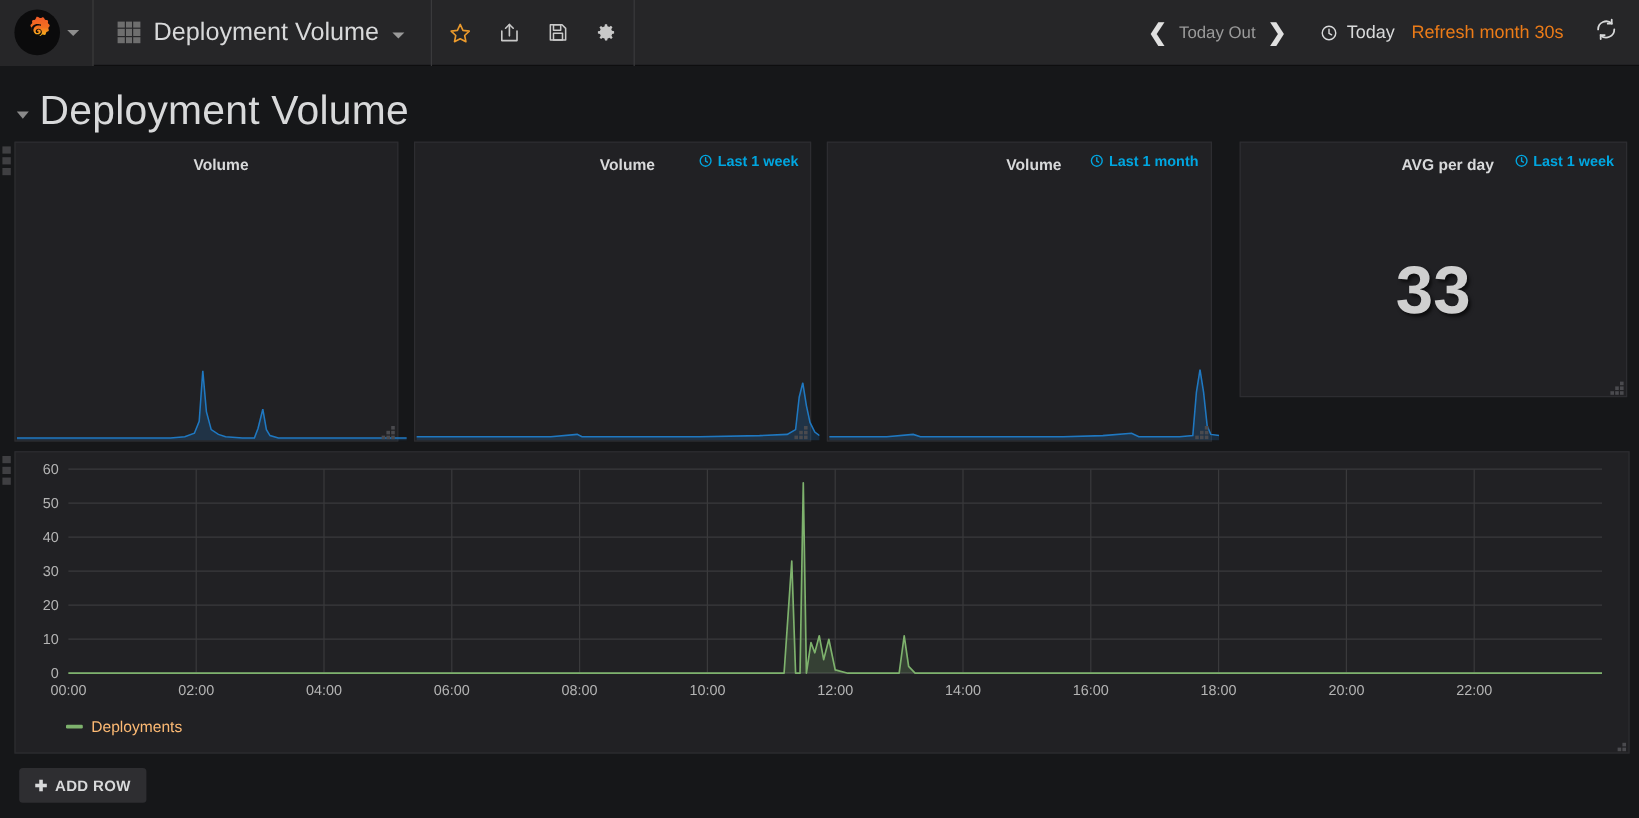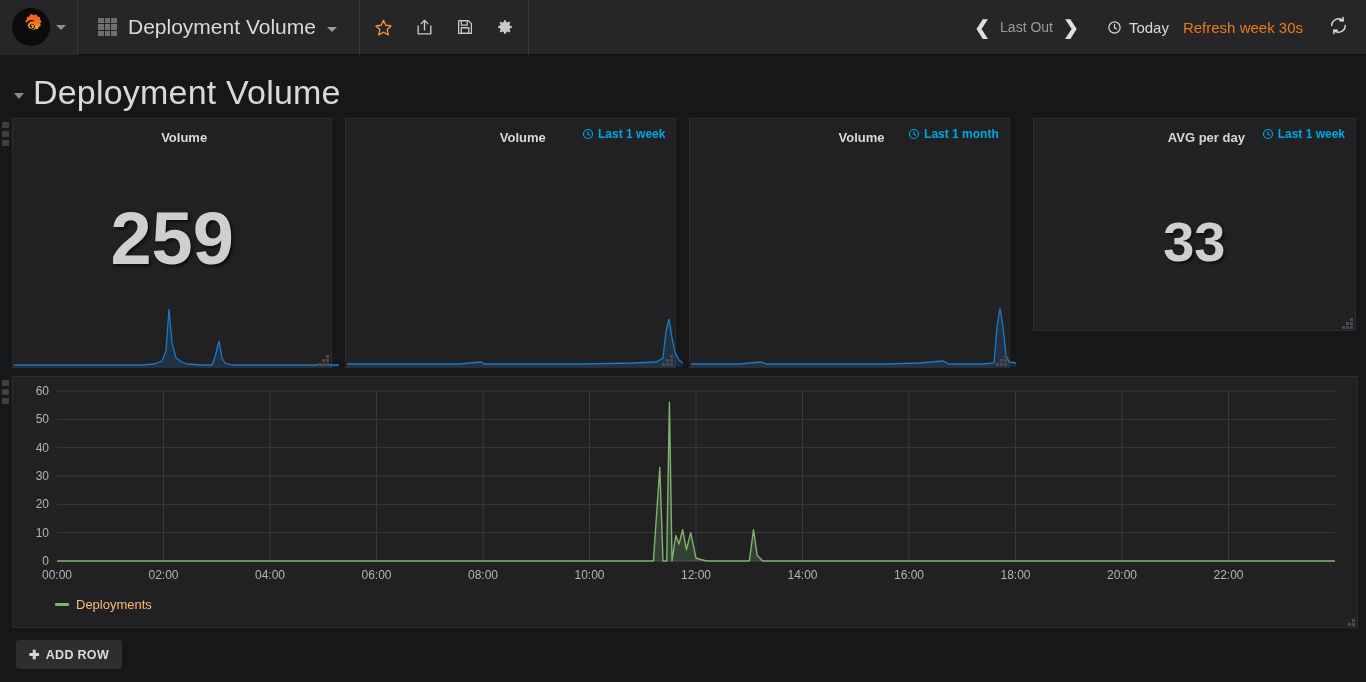--- a/index.html
+++ b/index.html
@@ -222,33 +222,33 @@
       <svg width="18" height="18" viewBox="0 0 24 24" fill="#c9c9c9">
         <path d="M12 8.2a3.8 3.8 0 100 7.6 3.8 3.8 0 000-7.6zm0 5.8a2 2 0 110-4 2 2 0 010 4z"></path>
         <path d="M21 13.2v-2.4l-2.4-.5a6.9 6.9 0 00-.8-1.9l1.4-2-1.7-1.7-2 1.4a6.9 6.9 0 00-1.9-.8L13.2 3h-2.4l-.5 2.4a6.9 6.9 0 00-1.9.8l-2-1.4L4.7 6.5l1.4 2a6.9 6.9 0 00-.8 1.9L3 10.8v2.4l2.4.5c.2.7.4 1.3.8 1.9l-1.4 2 1.7 1.7 2-1.4c.6.4 1.2.6 1.9.8l.5 2.4h2.4l.5-2.4c.7-.2 1.3-.4 1.9-.8l2 1.4 1.7-1.7-1.4-2c.4-.6.6-1.2.8-1.9l2.2-.5z"></path>
       </svg>
     </span>
   </div>
 
   <div class="nav-right">
     <div class="zoomgrp">
       <span class="chev">❮</span>
-      <span class="zoom-label">Last Out</span>
+      <span class="zoom-label">Today Out</span>
       <span class="chev">❯</span>
     </div>
     <div class="timegrp">
       <span class="clock-ic">
         <svg width="15" height="15" viewBox="0 0 24 24" fill="none" stroke="#d8d9da" stroke-width="1.9">
           <circle cx="12" cy="12" r="9"></circle>
             <path d="M12 7v5.5l3.5 2" stroke-linecap="round"></path>
         </svg>
       </span>
       <span class="time-label">Today</span>
     </div>
-    <span class="refresh-label">Refresh week 30s</span>
+    <span class="refresh-label">Refresh month 30s</span>
     <span class="ti">
       <svg width="19" height="19" viewBox="0 0 24 24" fill="none" stroke="#d8d9da" stroke-width="1.9" stroke-linecap="round">
         <path d="M20.5 12a8.5 8.5 0 01-14.3 6.2"></path>
         <path d="M3.5 12a8.5 8.5 0 0114.3-6.2"></path>
         <path d="M17.8 1.8v4.2h-4.2"></path>
         <path d="M6.2 22.2V18H10.4"></path>
       </svg>
     </span>
   </div>
 </div>
@@ -264,21 +264,20 @@
     <div class="row-grip">
         <i></i>
         <i></i>
         <i></i>
       </div>
 
     <div class="panel" style="width:327px;height:250px;">
       <div class="panel-header">
         <span class="panel-title">Volume</span>
       </div>
-      <div class="bigvalue" style="top:64px;height:110px;font-size:74px;">259</div>
       <div class="sparkwrap" style="height:62px;">
         <svg width="325" height="62" viewBox="0 0 325 62" preserveAspectRatio="none">
           <path d="M0,60 L128,60 L140,59 L148,56 L152,46 L155,4 L158,38 L162,53 L168,57 L174,59 L188,60 L198,60 L201,52 L205,36 L208,53 L211,58 L218,60 L325,60 L325,62 L0,62 Z" fill="#1f78c1" fill-opacity="0.22"></path>
           <path d="M0,60 L128,60 L140,59 L148,56 L152,46 L155,4 L158,38 L162,53 L168,57 L174,59 L188,60 L198,60 L201,52 L205,36 L208,53 L211,58 L218,60 L325,60" fill="none" stroke="#1f78c1" stroke-width="1.3"></path>
         </svg>
       </div>
       <div class="resize-grip">
         <i style="right:0;bottom:0"></i>
           <i style="right:4px;bottom:0"></i>
           <i style="right:8px;bottom:0"></i>

